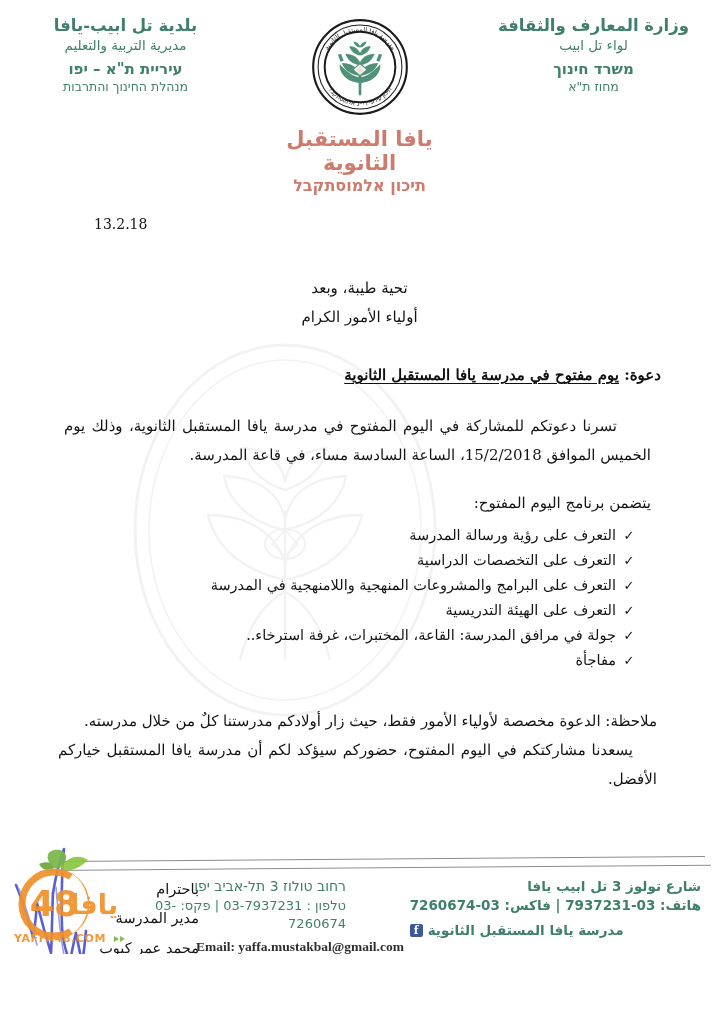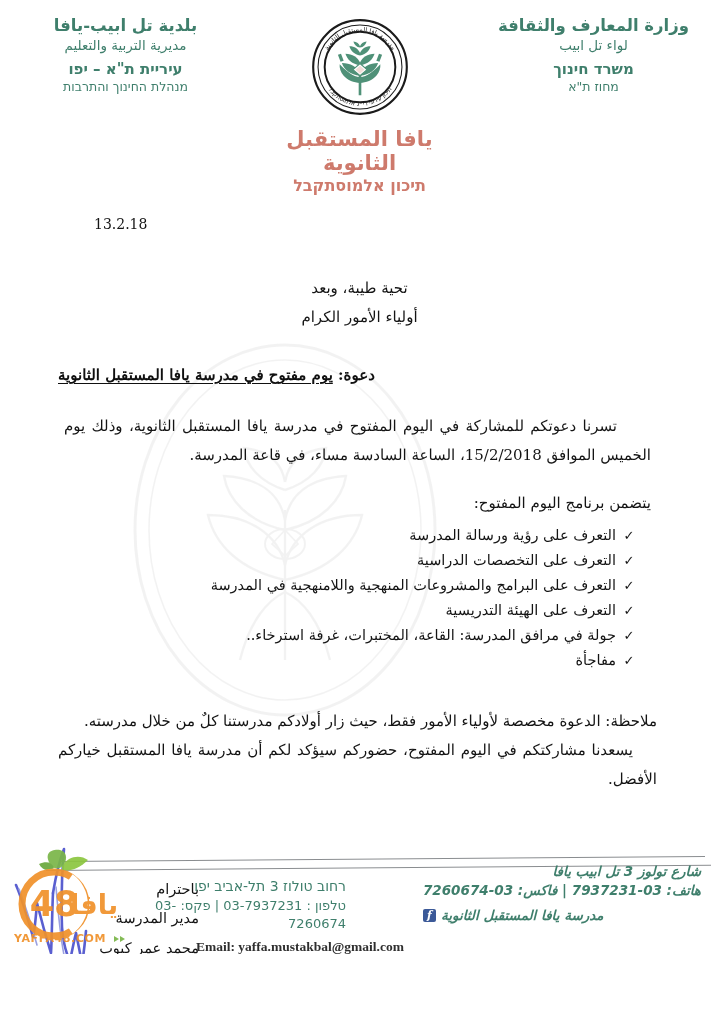--- a/index.html
+++ b/index.html
@@ -95,21 +95,21 @@
   }
   .salutation{
     margin-top:42px;
     text-align:center;
     font-size:15px;
     line-height:1.95;
     color:#141414;
   }
   .subject{
     margin-top:34px;
-    text-align:left;
+    text-align:right;
     font-size:15px;
     font-weight:bold;
     color:#101010;
   }
   .subject .underline{
     text-decoration:underline;
     text-underline-offset:3px;
   }
   .para{
     margin-top:28px;
@@ -208,26 +208,25 @@
     position:absolute;
     height:1.4px;
     background:#8a8d90;
     transform-origin:left center;
   }
   .rule1{left:60px;top:17px;width:645px;transform:rotate(-0.45deg);}
   .rule2{left:46px;top:26px;width:665px;transform:rotate(-0.45deg);}
 
   .foot-ar{
     position:absolute;
-    right:18px;top:18px;
+    right:18px;top:33px;
     text-align:right;
     color:#3f7f6c;
     line-height:1.42;
     font-family:"DejaVu Sans","Liberation Sans",sans-serif;
-    font-style:italic;
   }
   .foot-ar .l1{font-size:13.5px;font-weight:bold;}
   .foot-ar .l2{font-size:13.5px;font-weight:bold;}
   .foot-ar .l3{font-size:13.5px;font-weight:bold;margin-top:6px;display:flex;flex-direction:row-reverse;align-items:center;justify-content:flex-start;gap:5px;}
   .fb{
     display:inline-block;width:13px;height:13px;border-radius:2px;
     background:#3b5998;color:#fff;font-size:11px;font-weight:bold;
     line-height:13px;text-align:center;font-family:"DejaVu Serif",serif;
   }
   .foot-he{

